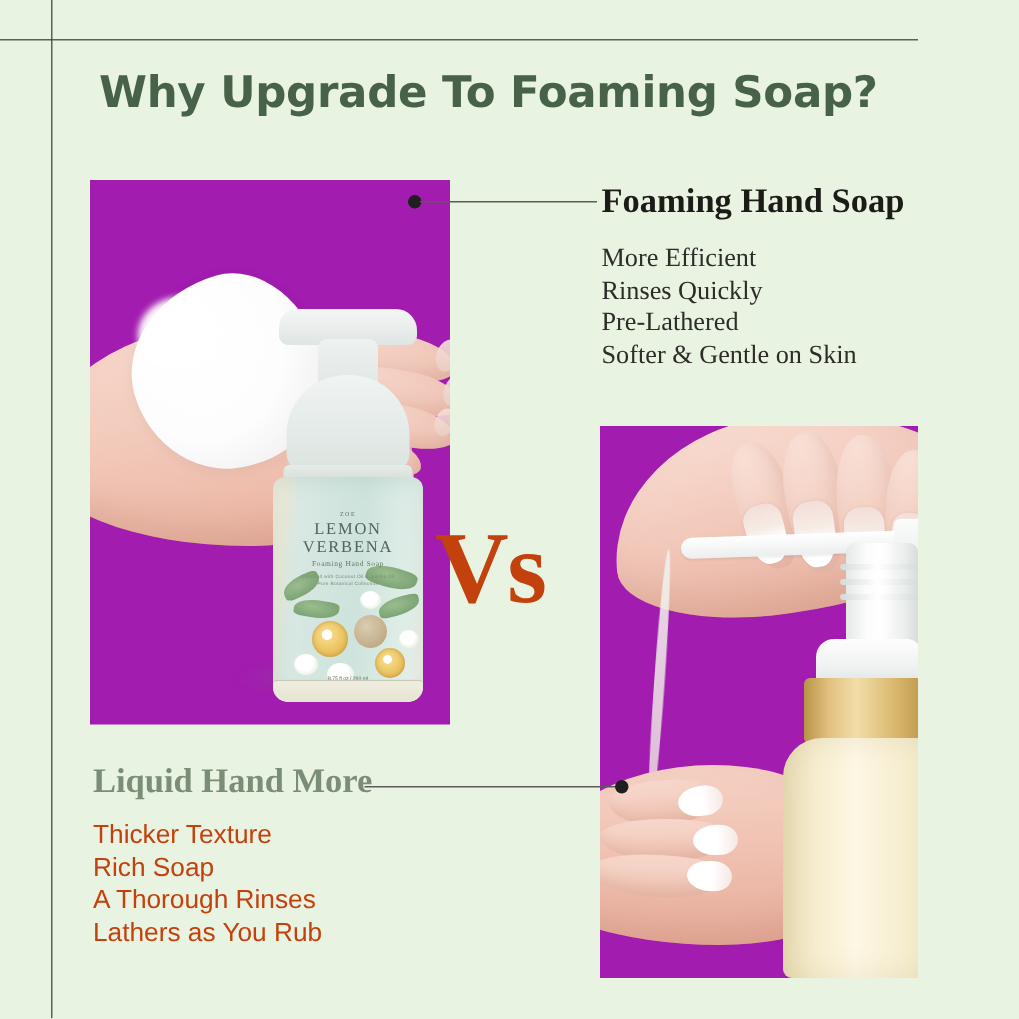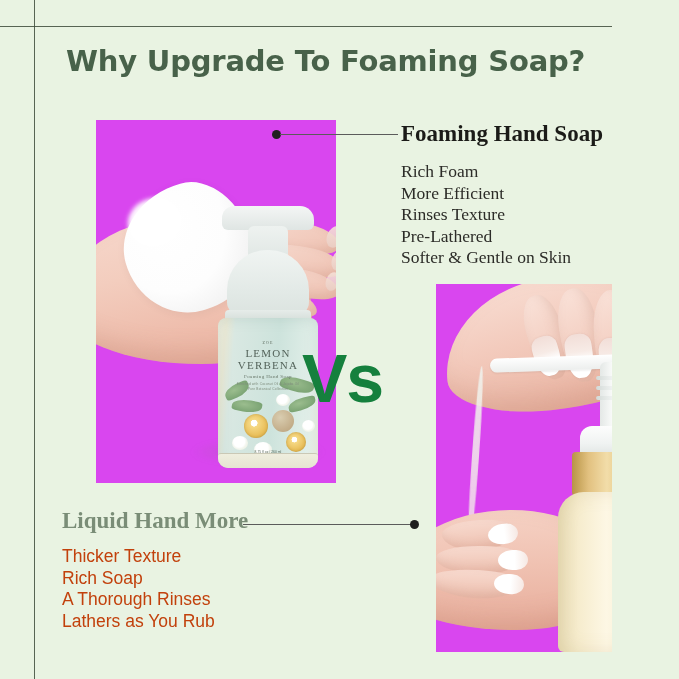--- a/index.html
+++ b/index.html
@@ -50,23 +50,22 @@
     font-weight: bold;
     font-size: 29px;
     letter-spacing: -0.2px;
     color: #48624a;
     white-space: nowrap;
   }
 
   
   .photo {
     position: absolute;
-    background: #d946ef;
+    background: #a21caf;
     overflow: hidden;
-    margin-left: 36px;
   }
   #photo-foaming {
     left: 60px;
     top: 120px;
     width: 240px;
     height: 363px;
   }
   #photo-liquid {
     left: 400px;
     top: 284px;
@@ -377,26 +376,26 @@
     left: 14px; top: 248px;
     width: 60px; height: 28px;
     background: radial-gradient(ellipse at 50% 40%, rgba(255,255,255,.92), rgba(238,238,230,.55) 70%, rgba(238,238,230,0));
     border-radius: 50%;
     transform: rotate(-16deg);
   }
 
   
   .vs {
     position: absolute;
-    left: 302px;
+    left: 290px;
     top: 344px;
-    font-family: Liberation Sans, sans-serif;
+    font-family: Liberation Serif, serif;
     font-size: 68px;
     font-weight: bold;
-    color: #15803d;
+    color: #c2410c;
     line-height: 1;
     letter-spacing: -1px;
   }
 
   
   .conn-line {
     position: absolute;
     height: 1px;
     background: #5b5b5b;
   }
@@ -545,23 +544,22 @@
 
   <div class="conn-dot" id="conn-top-dot"></div>
   <div class="conn-line" id="conn-top-line"></div>
   <div class="conn-line" id="conn-bot-line"></div>
   <div class="conn-dot" id="conn-bot-dot"></div>
 
   <div class="vs">Vs</div>
 
   <div class="head-foaming">Foaming Hand Soap</div>
   <div class="list-foaming">
-    <div>Rich Foam</div>
     <div>More Efficient</div>
-    <div>Rinses Texture</div>
+    <div>Rinses Quickly</div>
     <div>Pre-Lathered</div>
     <div>Softer &amp; Gentle on Skin</div>
   </div>
 
   <div class="head-liquid">Liquid Hand More</div>
   <div class="list-liquid">
     <div>Thicker Texture</div>
     <div>Rich Soap</div>
     <div>A Thorough Rinses</div>
     <div>Lathers as You Rub</div>

